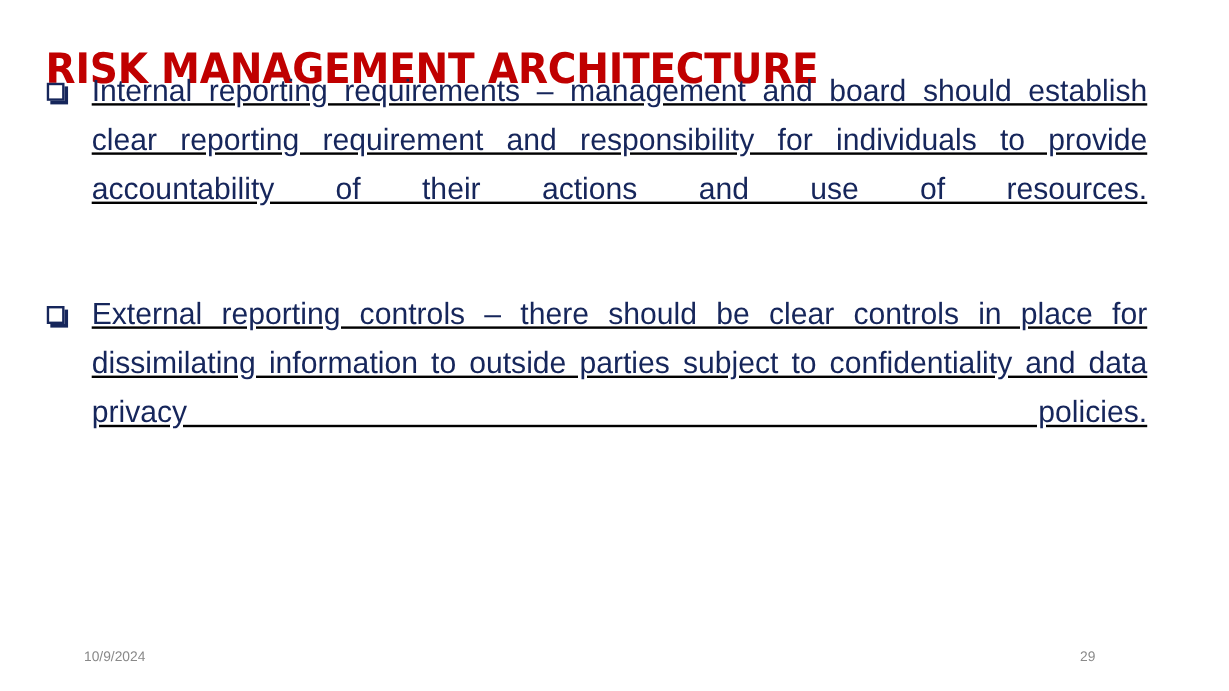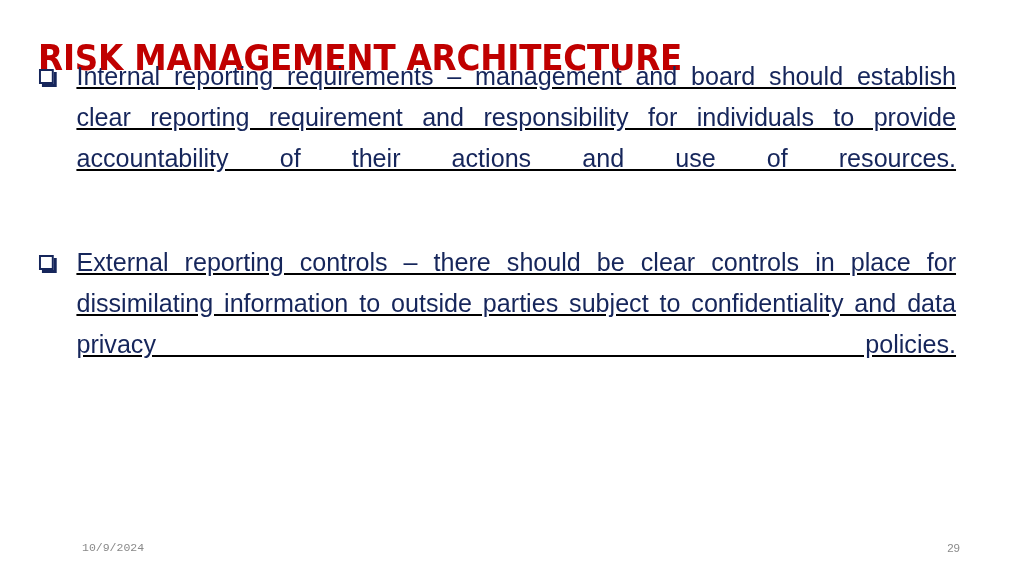--- a/index.html
+++ b/index.html
@@ -89,32 +89,31 @@
     width: 100%;
     height: 0;
   }
 
   
   .footer-date {
     position: absolute;
     left: 70px;
     top: 541px;
     color: #898989;
-    font-family: Liberation Mono, monospace;
+    font-family: Liberation Sans, sans-serif;
     font-size: 11.5px;
     line-height: 14px;
-    margin-left: 12px;
   }
 
   .footer-pagenum {
     position: absolute;
     left: 900px;
     top: 541px;
     width: 60px;
-    text-align: right;
+    text-align: left;
     color: #8A8A8A;
     font-family: "Liberation Sans", sans-serif;
     font-size: 11.5px;
     line-height: 14px;
   }
 </style>
 </head>
 <body>
 
 <div id="slide">

